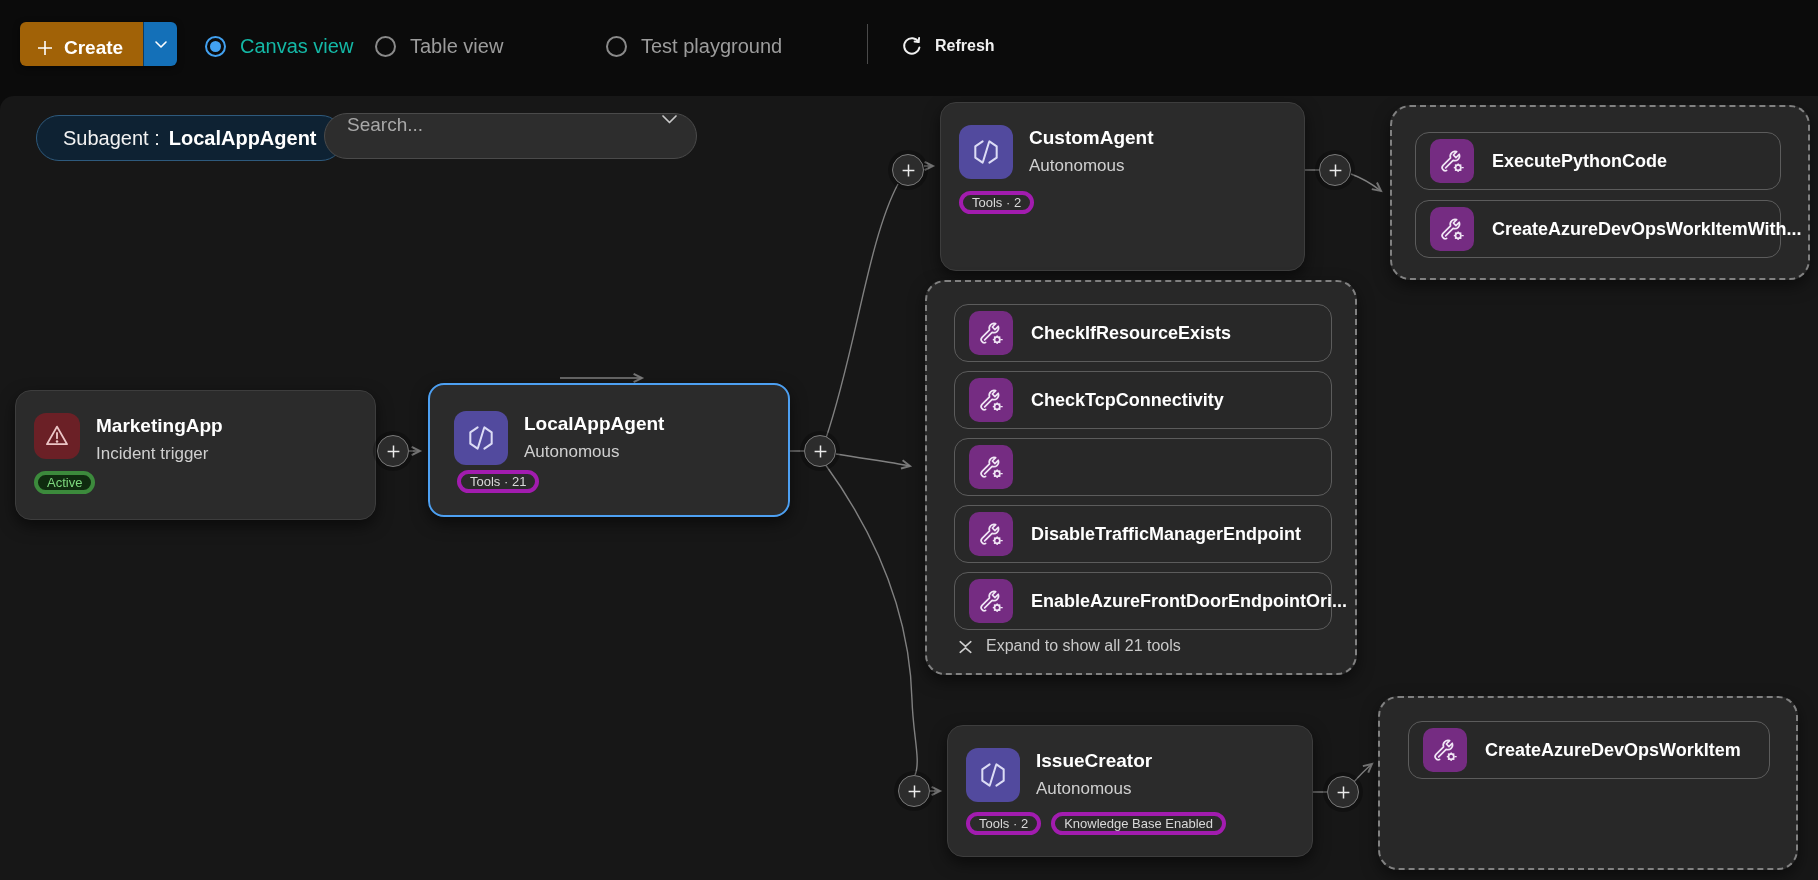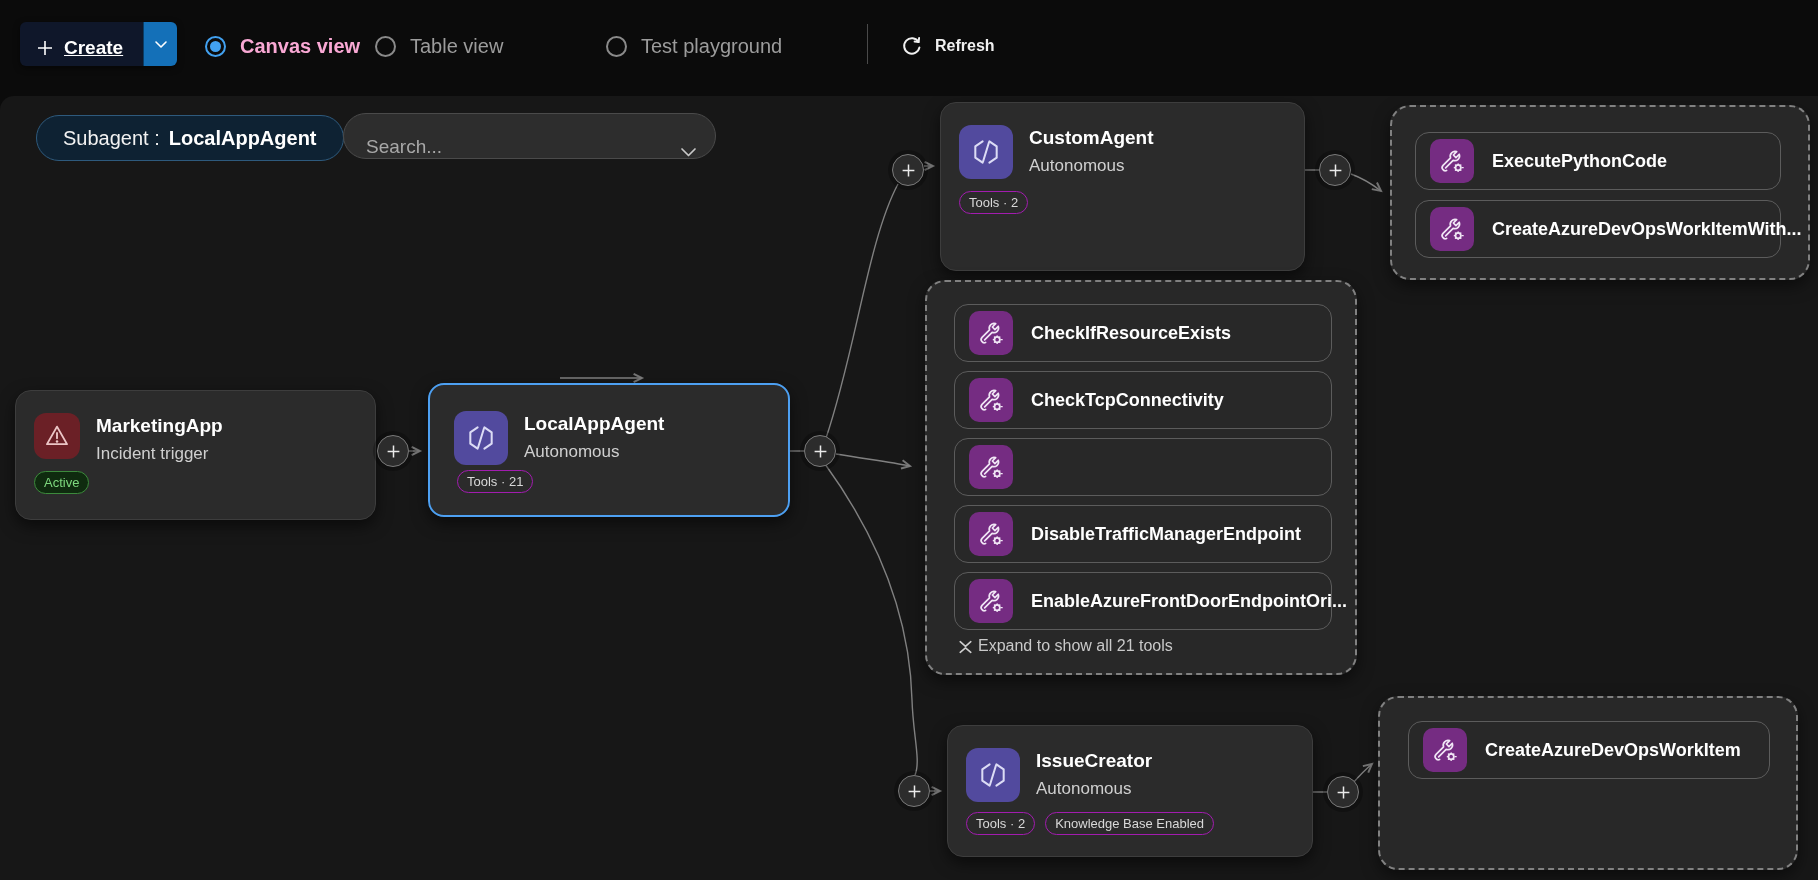--- a/index.html
+++ b/index.html
@@ -4,78 +4,78 @@
 <style>
   * { margin:0; padding:0; box-sizing:border-box; }
   html,body { width:1818px; height:880px; background:#0b0b0b; overflow:hidden;
               font-family:"Liberation Sans", sans-serif; }
   .app { position:relative; width:1818px; height:880px; }
 
   
   .topbar { position:absolute; left:0; top:0; width:1818px; height:96px; background:#0b0b0b; z-index:5; }
   .create-split { position:absolute; left:20px; top:22px; height:44px; display:flex;
                   border-radius:6px; overflow:hidden; box-shadow:0 2px 6px rgba(0,0,0,.5); }
-  .create-main { display:flex; align-items:center; gap:10px; background:#0f172a; border:none;
-                 color:#fff; font-family:inherit; font-size:19px; font-weight:700; padding:7px 20px 0 16px; cursor:pointer;text-decoration:underline; }
+  .create-main { display:flex; align-items:center; gap:10px; background:#a16207; border:none;
+                 color:#fff; font-family:inherit; font-size:19px; font-weight:700; padding:7px 20px 0 16px; cursor:pointer; }
   .create-caret { width:34px; background:#1470b8; border:none; border-left:1px solid rgba(0,0,0,.45);
                   display:flex; align-items:center; justify-content:center; cursor:pointer; }
   .radio-item { position:absolute; top:26px; height:40px; display:flex; align-items:center; gap:14px; cursor:pointer; }
   .radio-circle { width:21px; height:21px; border-radius:50%; border:2px solid #8a8a8a; position:relative; flex:none; }
   .radio-item.selected .radio-circle { border-color:#42a1f0; }
   .radio-item.selected .radio-circle::after { content:""; position:absolute; left:3px; top:3px; width:11px; height:11px;
                   border-radius:50%; background:#42a1f0; }
   .radio-label { font-size:20px; color:#9c9c9c; }
-  .radio-item.selected .radio-label { color:#f9a8d4; font-weight:700; }
+  .radio-item.selected .radio-label { color:#14b8a6; font-weight:400; }
   .tb-divider { position:absolute; left:867px; top:24px; width:1px; height:40px; background:#4a4a4a; }
   .refresh-btn { position:absolute; left:900px; top:26px; height:40px; display:flex; align-items:center; gap:12px;
                  background:none; border:none; color:#f0f0f0; font-family:inherit; font-size:16px; font-weight:600; cursor:pointer; }
 
   
   .canvas-bg { position:absolute; left:0; top:96px; right:0; bottom:0; background:#171717; border-top-left-radius:14px; }
 
   .subagent-pill { position:absolute; left:36px; top:115px; height:46px; display:flex; align-items:center;
                    padding:0 26px; border-radius:24px; background:#0e2233; border:1px solid #2e5a7d; z-index:4; }
   .subagent-pill .pfx { color:#f2f2f2; font-size:20px; }
   .subagent-pill .val { color:#ffffff; font-size:20px; font-weight:700; margin-left:9px; }
 
-  .search-box { position:absolute; left:343px; top:113px; width:373px; height:46px; background:#2d2d2d;
-                border:1px solid #4a4a4a; border-radius:23px; display:flex; align-items:flex-end; padding:0 18px 0 22px; z-index:4; }
+  .search-box { position:absolute; left:324px; top:113px; width:373px; height:46px; background:#2d2d2d;
+                border:1px solid #4a4a4a; border-radius:23px; display:flex; align-items:flex-start; padding:0 18px 0 22px; z-index:4; }
   .search-box input { flex:1; background:transparent; border:none; outline:none; color:#e8e8e8;
                       font-family:inherit; font-size:19px; }
   .search-box input::placeholder { color:#a8a8a8; }
 
   
   svg.wires { position:absolute; left:0; top:0; width:1818px; height:880px; z-index:1; }
   svg.wires path { stroke:#8c8c8c; stroke-width:1.4; fill:none; opacity:.9; }
 
   
   .node { position:absolute; background:#2b2b2b; border:1px solid #3d3d3d; border-radius:16px;
           box-shadow:0 6px 16px rgba(0,0,0,.55); z-index:3; cursor:pointer; }
   .node.selected { border:2px solid #4da0f2; }
   .node-row { position:absolute; left:18px; top:22px; display:flex; gap:16px; }
   .node.selected .node-row { left:24px; top:26px; }
   .nicon { border-radius:12px; display:flex; align-items:center; justify-content:center; flex:none; }
   .nicon.trigger { width:46px; height:46px; background:#6b2026; }
   .nicon.agent { width:54px; height:54px; background:#524a9e; }
   .node-title { font-size:19px; font-weight:700; color:#ffffff; margin-top:2px; }
   .node-sub { font-size:17px; color:#cfcfcf; margin-top:7px; }
   .badge { display:inline-flex; align-items:center; height:23px; padding:0 9px; border-radius:12px;
-           border:1px solid #a21caf; color:#d9d9d9; font-size:13px; white-space:nowrap; }
+           border:4px solid #a21caf; color:#d9d9d9; font-size:13px; white-space:nowrap; }
   .badge.active { border-color:#3c8a3c; color:#7ed87e; background:#0f2b0f; }
   .badge-row { position:absolute; left:18px; display:flex; gap:10px; }
 
   
   .tgroup { position:absolute; background:#282828; border:2px dashed #818181; border-radius:20px;
             box-shadow:0 6px 16px rgba(0,0,0,.5); z-index:3; }
   .tool-row { position:absolute; height:58px; border:1px solid #5c5c5c; border-radius:14px;
               display:flex; align-items:center; gap:18px; padding:0 14px; cursor:pointer; }
   .ticon { width:44px; height:44px; border-radius:10px; background:#752c82; display:flex;
            align-items:center; justify-content:center; flex:none; }
   .tool-label { font-size:18px; font-weight:700; color:#ffffff; white-space:nowrap; }
-  .expand-row { position:absolute; display:flex; align-items:center; gap:4px; cursor:pointer; }
+  .expand-row { position:absolute; display:flex; align-items:center; gap:12px; cursor:pointer; }
   .expand-label { font-size:16px; color:#c9c9c9; }
 
   
   .plus-btn { position:absolute; width:32px; height:32px; border-radius:50%; background:#2c2c2c;
               border:1px solid #7a7a7a; display:flex; align-items:center; justify-content:center;
               z-index:4; cursor:pointer; box-shadow:0 0 0 4px rgba(0,0,0,.25); }
 </style>
 </head>
 <body>
 

